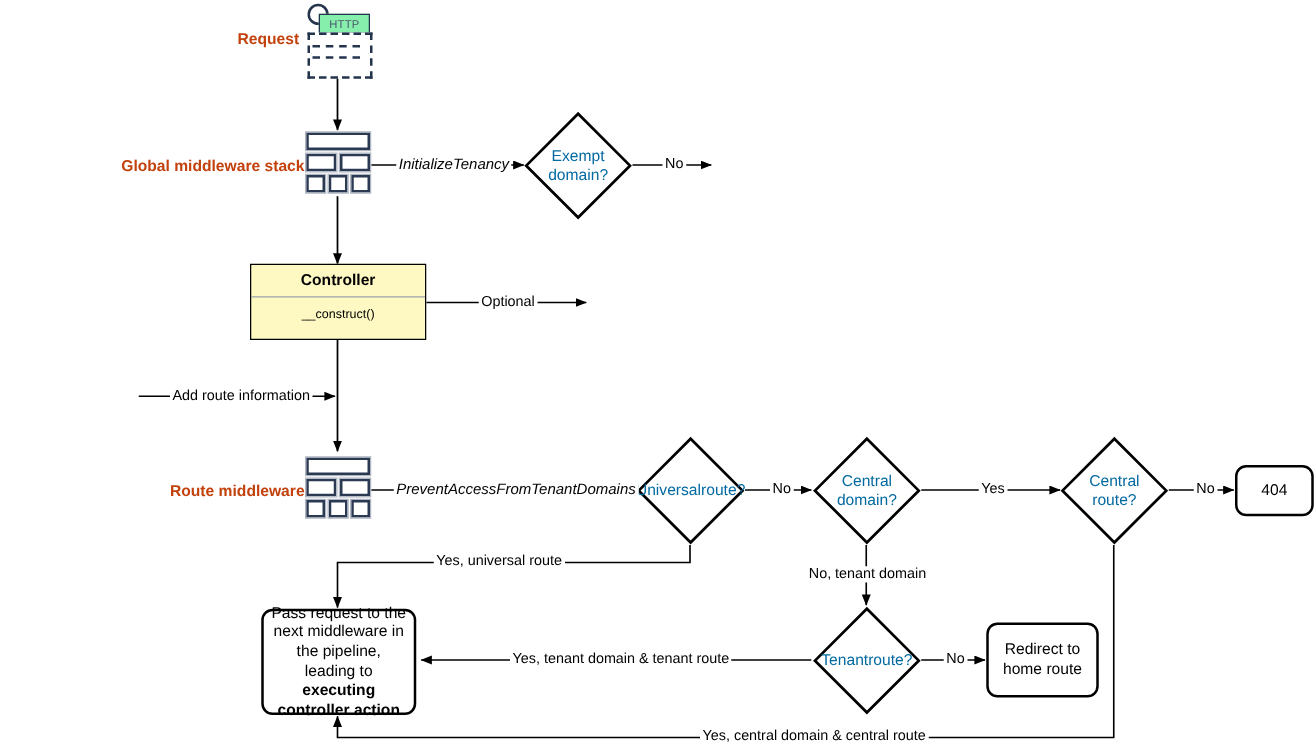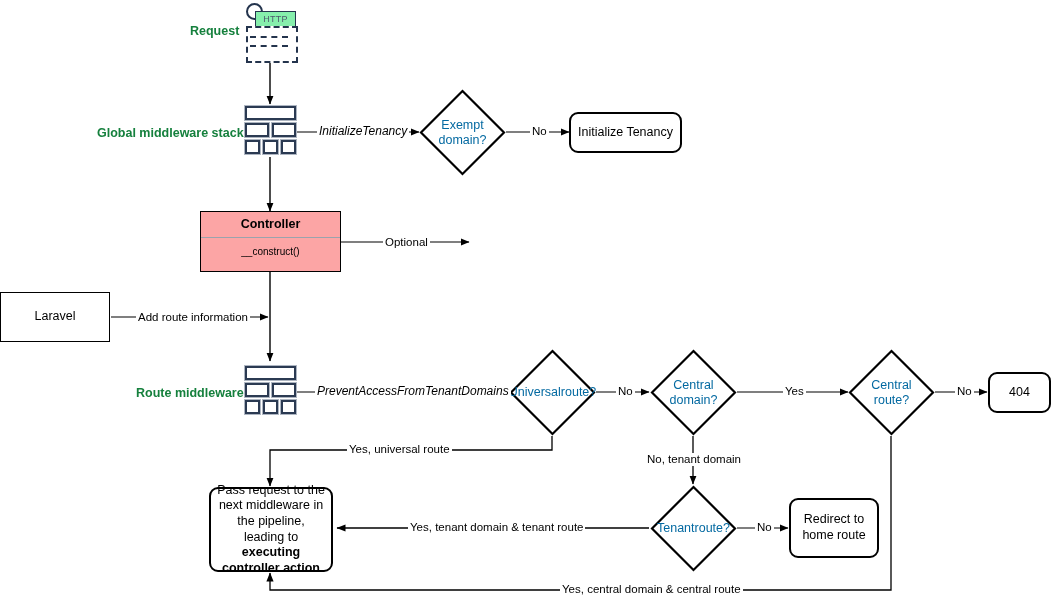--- a/index.html
+++ b/index.html
@@ -43,21 +43,21 @@
     background: #ffffff;
   }
   .rounded {
     border: 2px solid #000;
     border-radius: 9px;
     background: #ffffff;
   }
   .label-bold {
     position: absolute;
     font-weight: bold;
-    color: #15803d;
+    color: #c2410c;
     font-size: 12.5px;
     white-space: nowrap;
   }
   .edge-label {
     position: absolute;
     background: #ffffff;
     color: #000;
     font-size: 11.5px;
     padding: 0 2px;
     white-space: nowrap;
@@ -65,21 +65,21 @@
   }
   .edge-label.ital {
     font-style: italic;
     font-size: 12px;
   }
   
   .uml {
     position: absolute;
     box-sizing: border-box;
     border: 1.4px solid #000;
-    background: #fca5a5;
+    background: #fef9c3;
     display: flex;
     flex-direction: column;
   }
   .uml-title {
     font-weight: bold;
     font-size: 12.5px;
     text-align: center;
     padding: 5px 0 6px 0;
     border-bottom: 1px solid #9aa3ad;
   }
@@ -236,33 +236,27 @@
   <div class="diamond-wrap" style="left:419px; top:89px; width:87px; height:87px;">
     <svg width="87" height="87">
         <polygon points="43.5,2 85,43.5 43.5,85 2,43.5" fill="#fff" stroke="#000" stroke-width="2.2"></polygon>
       </svg>
     <div class="diamond-text" style="width:87px; height:87px; flex-direction:column;">
       <span>Exempt</span>
       <span>domain?</span>
     </div>
   </div>
 
-  <div class="node rounded" style="left:569px; top:112px; width:113px; height:41px;">
-    <span>Initialize Tenancy</span>
-  </div>
 
   <div class="uml" style="left:200px; top:211px; width:141px; height:61px;">
     <div class="uml-title">Controller</div>
     <div class="uml-row">__construct()</div>
   </div>
 
 
-  <div class="node rect" style="left:0px; top:292px; width:110px; height:50px;">
-    <span>Laravel</span>
-  </div>
 
   <div class="stack" style="left:245px; top:366px; width:52px; height:48px;">
     <div class="bar" style="left:0px;  top:0px;  width:51px; height:14px;"></div>
     <div class="bar" style="left:0px;  top:17px; width:24px; height:14px;"></div>
     <div class="bar" style="left:27px; top:17px; width:24px; height:14px;"></div>
     <div class="bar" style="left:0px;  top:34px; width:15px; height:14px;"></div>
     <div class="bar" style="left:18px; top:34px; width:15px; height:14px;"></div>
     <div class="bar" style="left:36px; top:34px; width:15px; height:14px;"></div>
   </div>
 

